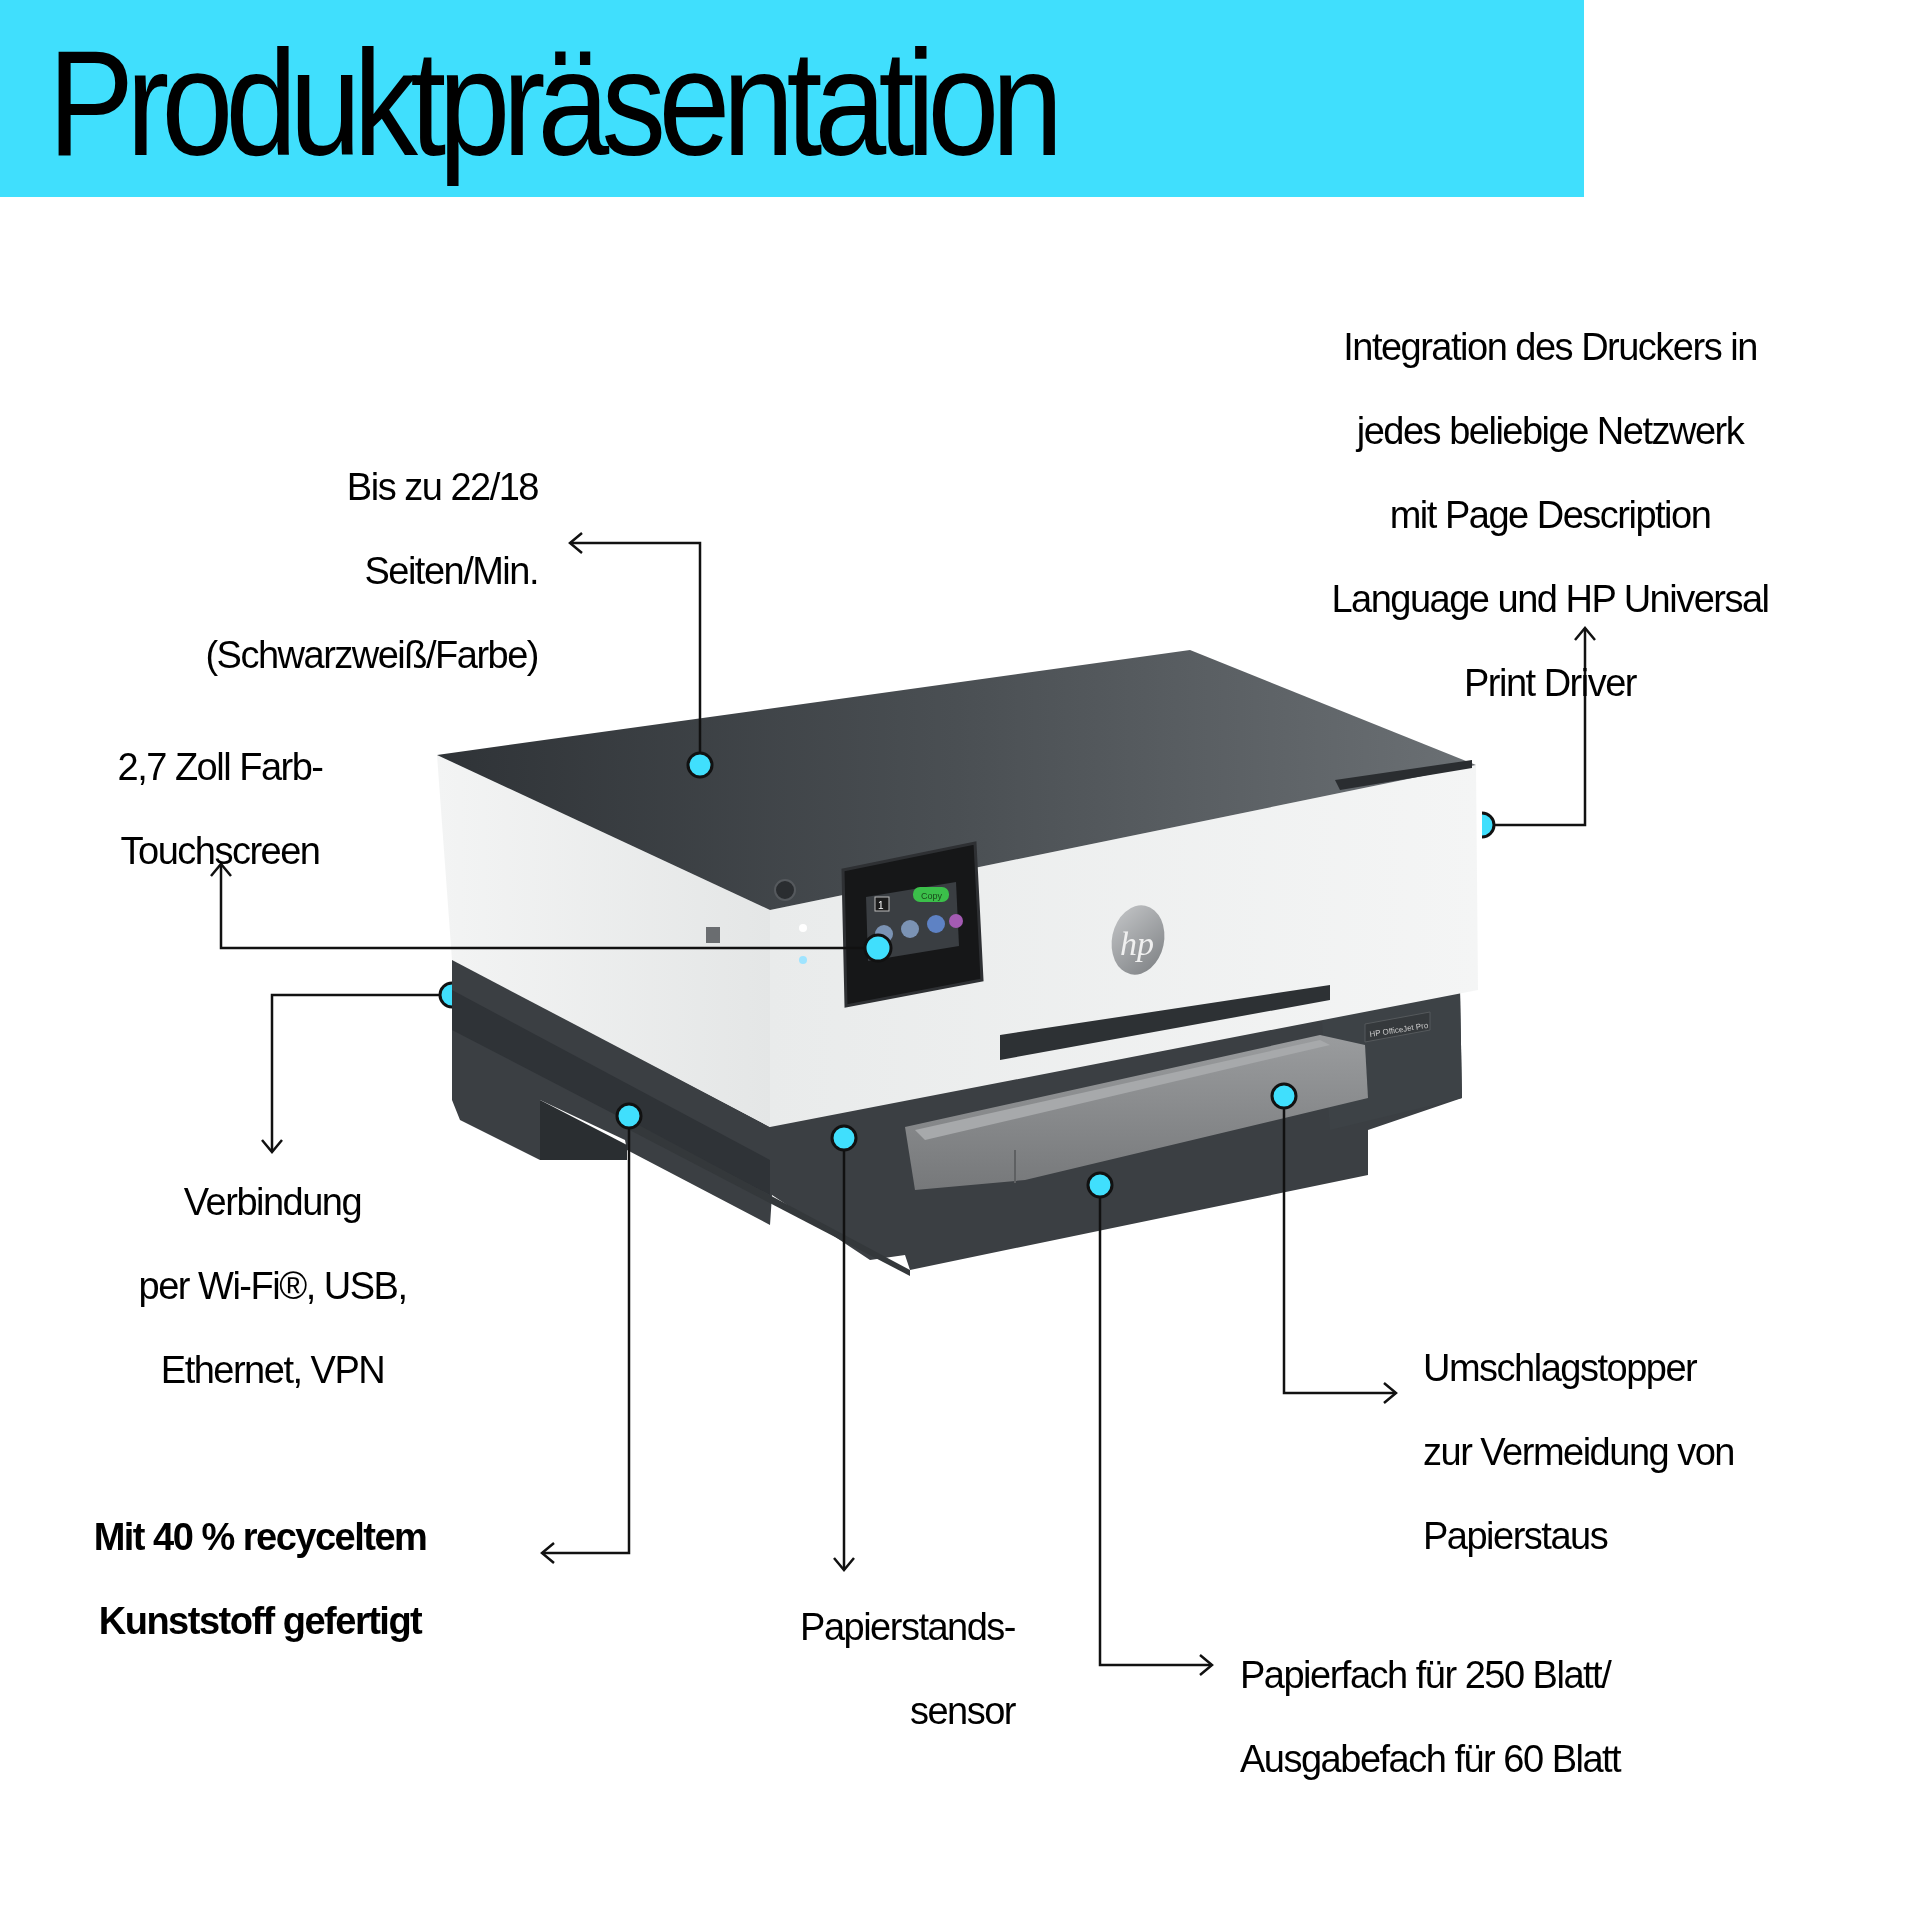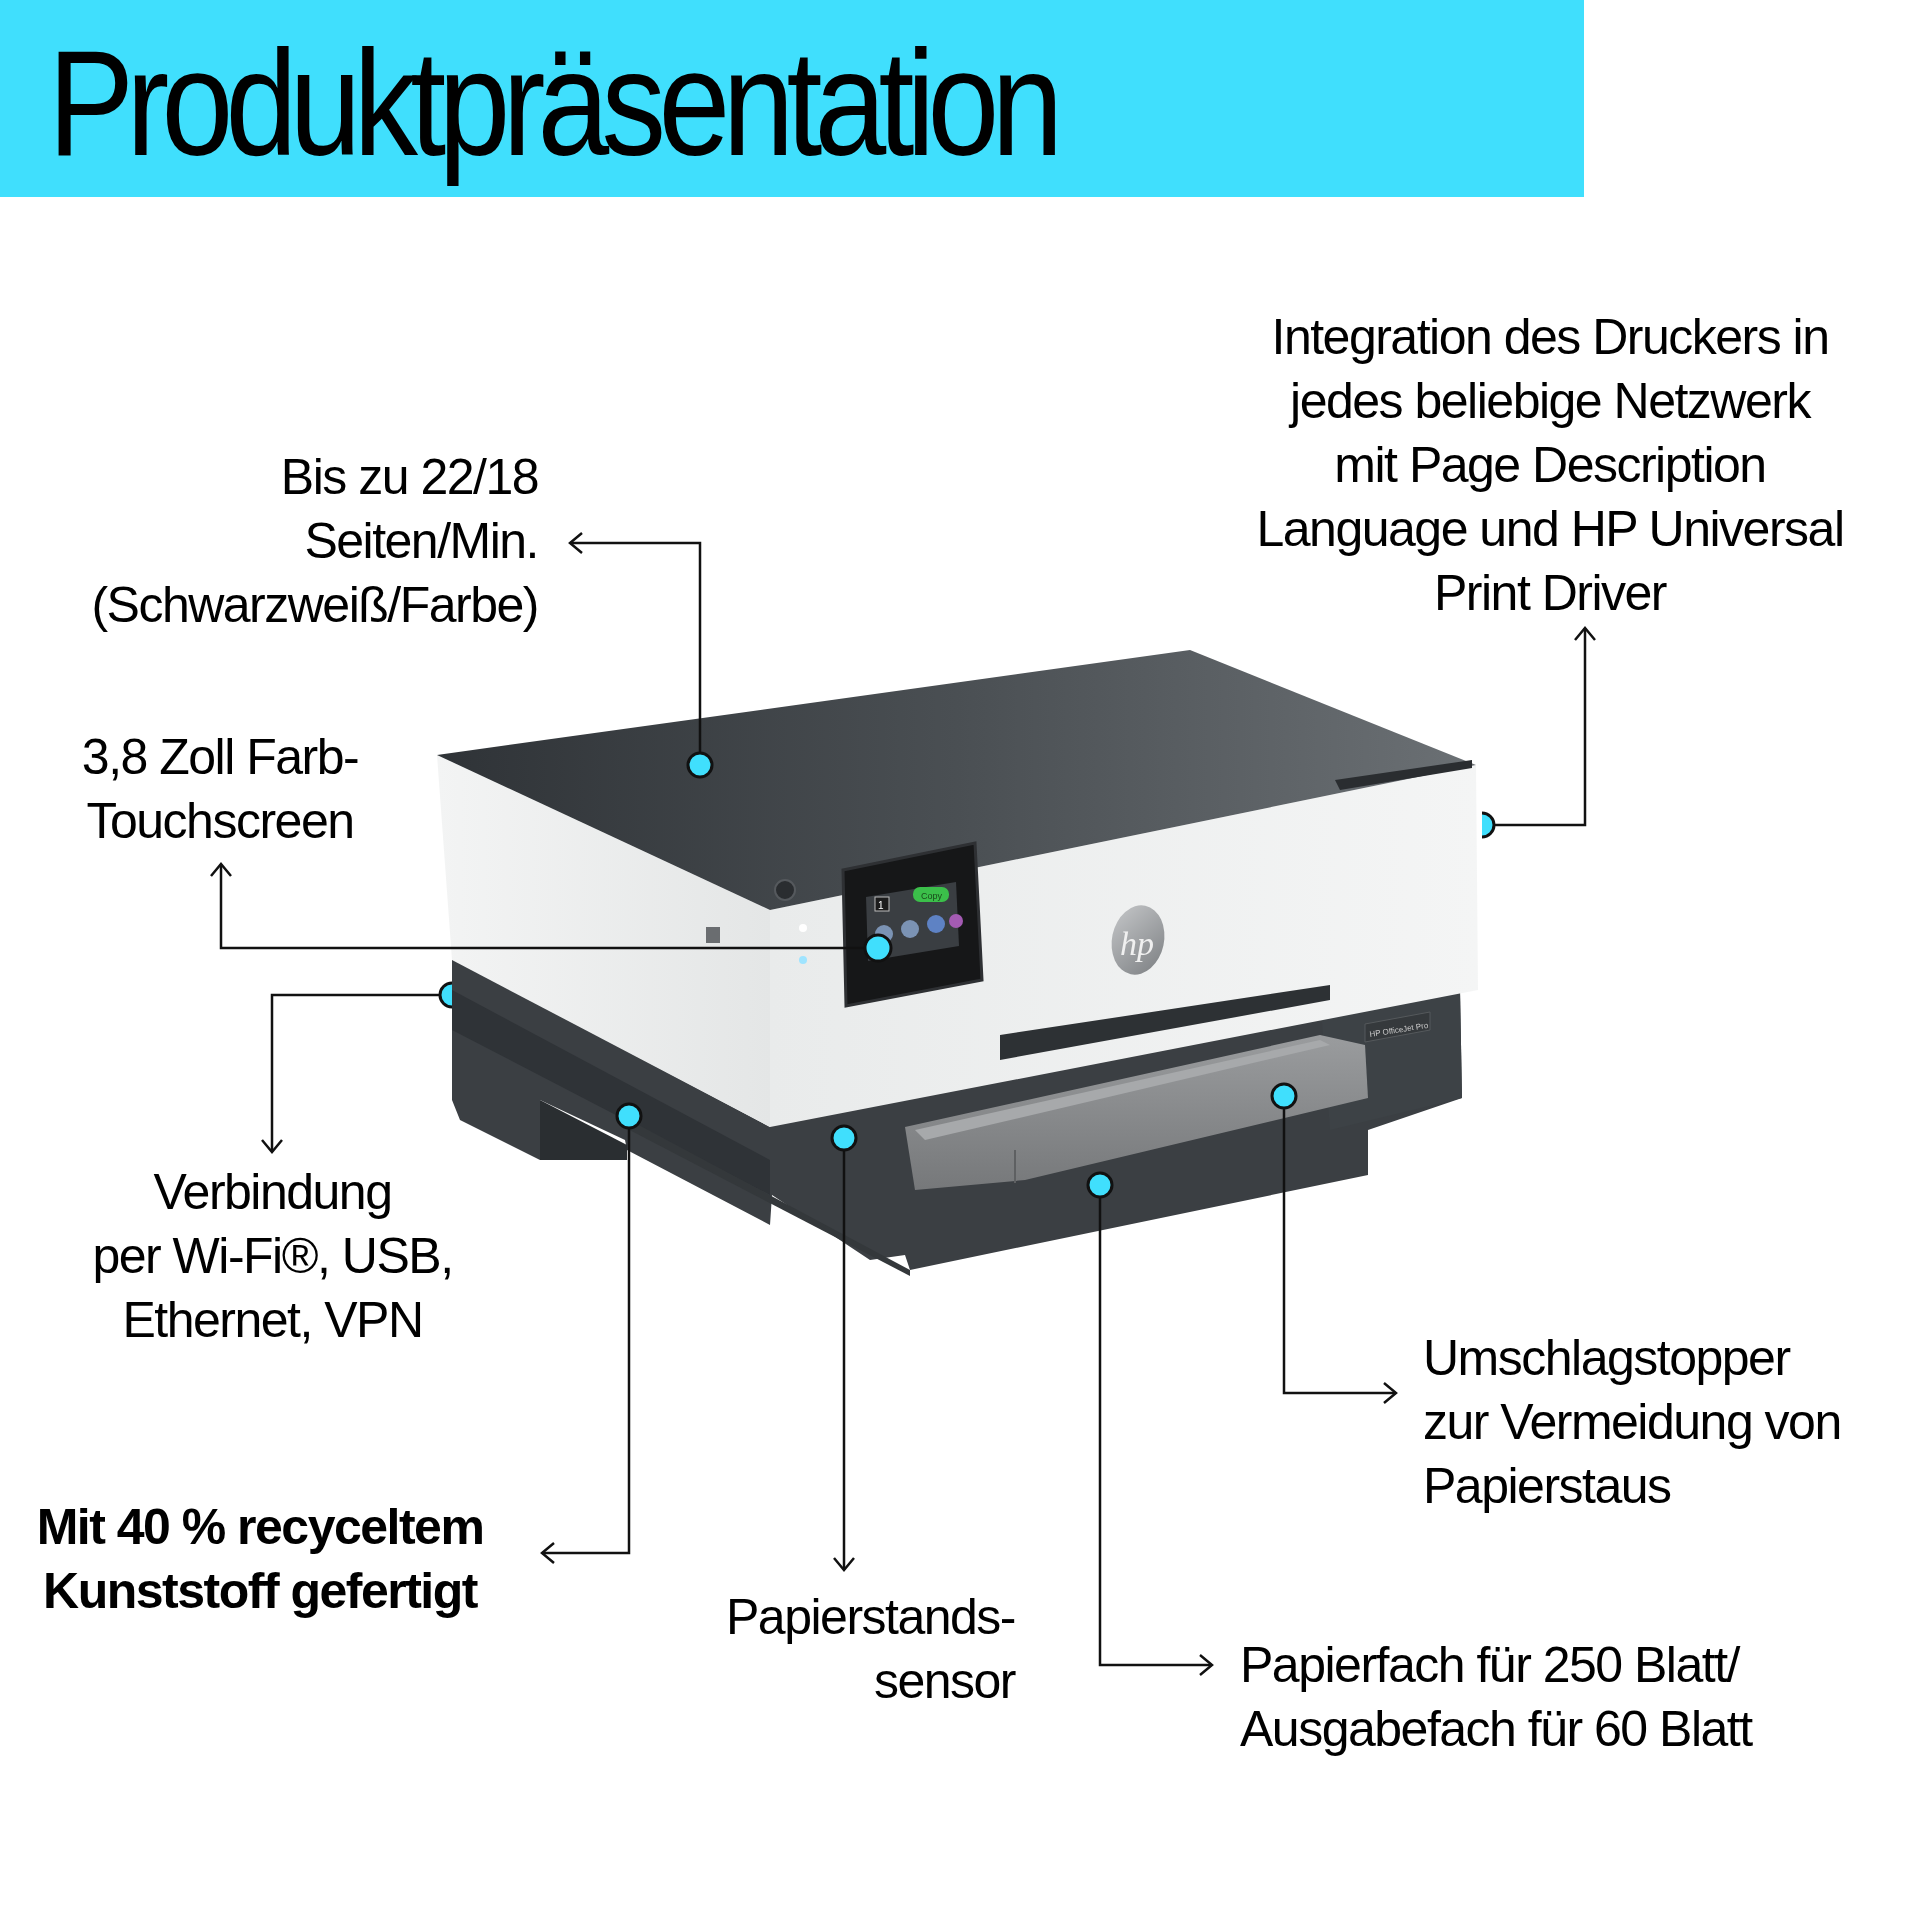--- a/index.html
+++ b/index.html
@@ -1,19 +1,19 @@
 <!DOCTYPE html>
 <html><head>
 <meta charset="utf-8">
 <style>
   html,body{margin:0;padding:0;background:#ffffff;}
   body{width:1920px;height:1920px;position:relative;overflow:hidden;font-family:"Liberation Sans",sans-serif;color:#000;}
   .header{position:absolute;left:0;top:0;width:1584px;height:197px;background:#40dffd;}
   .title{position:absolute;left:48px;top:18px;font-size:150px;letter-spacing:-9px;line-height:170px;font-weight:400;transform:scaleX(0.86);transform-origin:left top;white-space:nowrap;}
-  .label{position:absolute;font-size:50px;line-height:64px;letter-spacing:-1.5px;white-space:pre-line;}
+  .label{position:absolute;font-size:38px;line-height:84px;letter-spacing:-1.5px;white-space:pre-line;}
   .label.right-align{text-align:right;}
   .label.center{text-align:center;}
   .label.left-align{text-align:left;margin-top:28px;}
   svg.overlay{position:absolute;left:0;top:0;}
   .printer-svg{position:absolute;left:0;top:0;}
 </style>
 </head>
 <body>
 
 <div class="header">
@@ -139,21 +139,21 @@
     <circle cx="629" cy="1116" r="12"></circle>
     <circle cx="844" cy="1138" r="12"></circle>
     <circle cx="1100" cy="1185" r="12"></circle>
     <circle cx="1284" cy="1096" r="12"></circle>
   </g>
 </svg>
 
 <div class="label right-align" style="right:1382px;top:445px;width:520px;">Bis zu 22/18
 Seiten/Min.
 (Schwarzweiß/Farbe)</div>
-<div class="label center" style="left:50px;top:725px;width:340px;">3,8 Zoll Farb-
+<div class="label center" style="left:50px;top:725px;width:340px;">2,7 Zoll Farb-
 Touchscreen</div>
 <div class="label center" style="left:1220px;top:305px;width:660px;">Integration des Druckers in
 jedes beliebige Netzwerk
 mit Page Description
 Language und HP Universal
 Print Driver</div>
 <div class="label center" style="left:80px;top:1160px;width:385px;">Verbindung
 per Wi-Fi®, USB,
 Ethernet, VPN</div>
 <div class="label center" style="left:20px;top:1495px;width:480px;font-weight:bold;">Mit 40 % recyceltem

